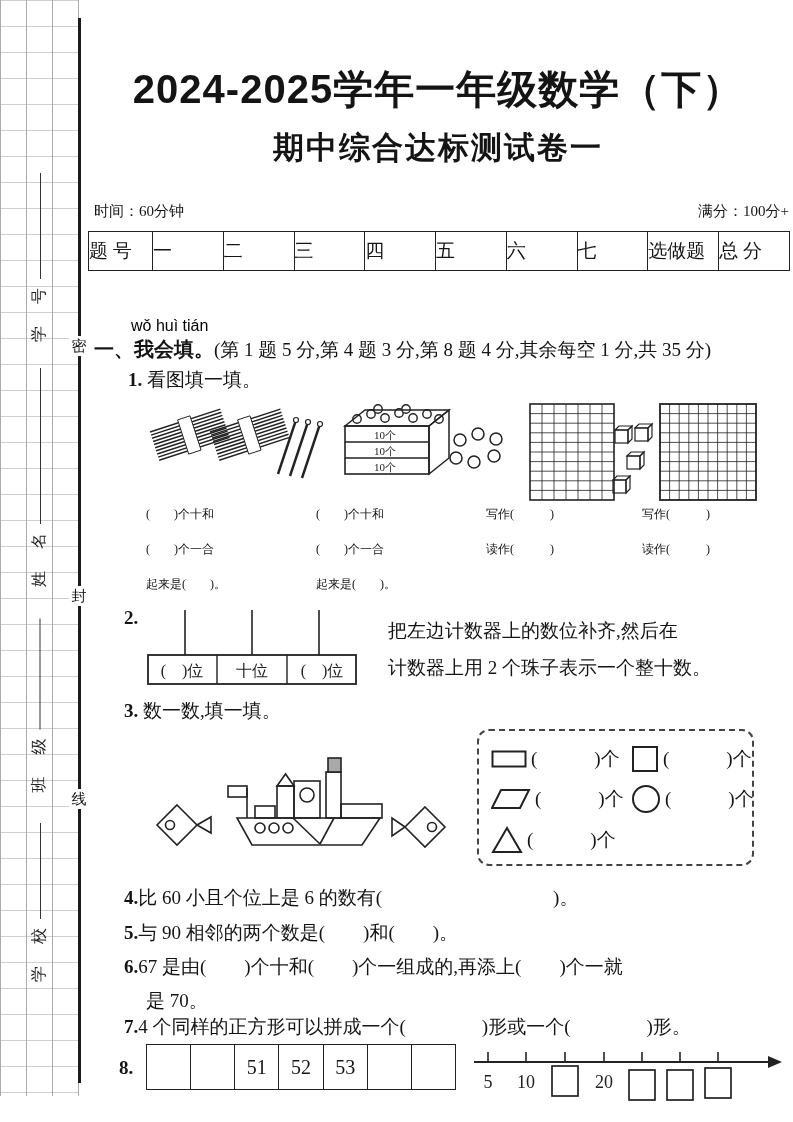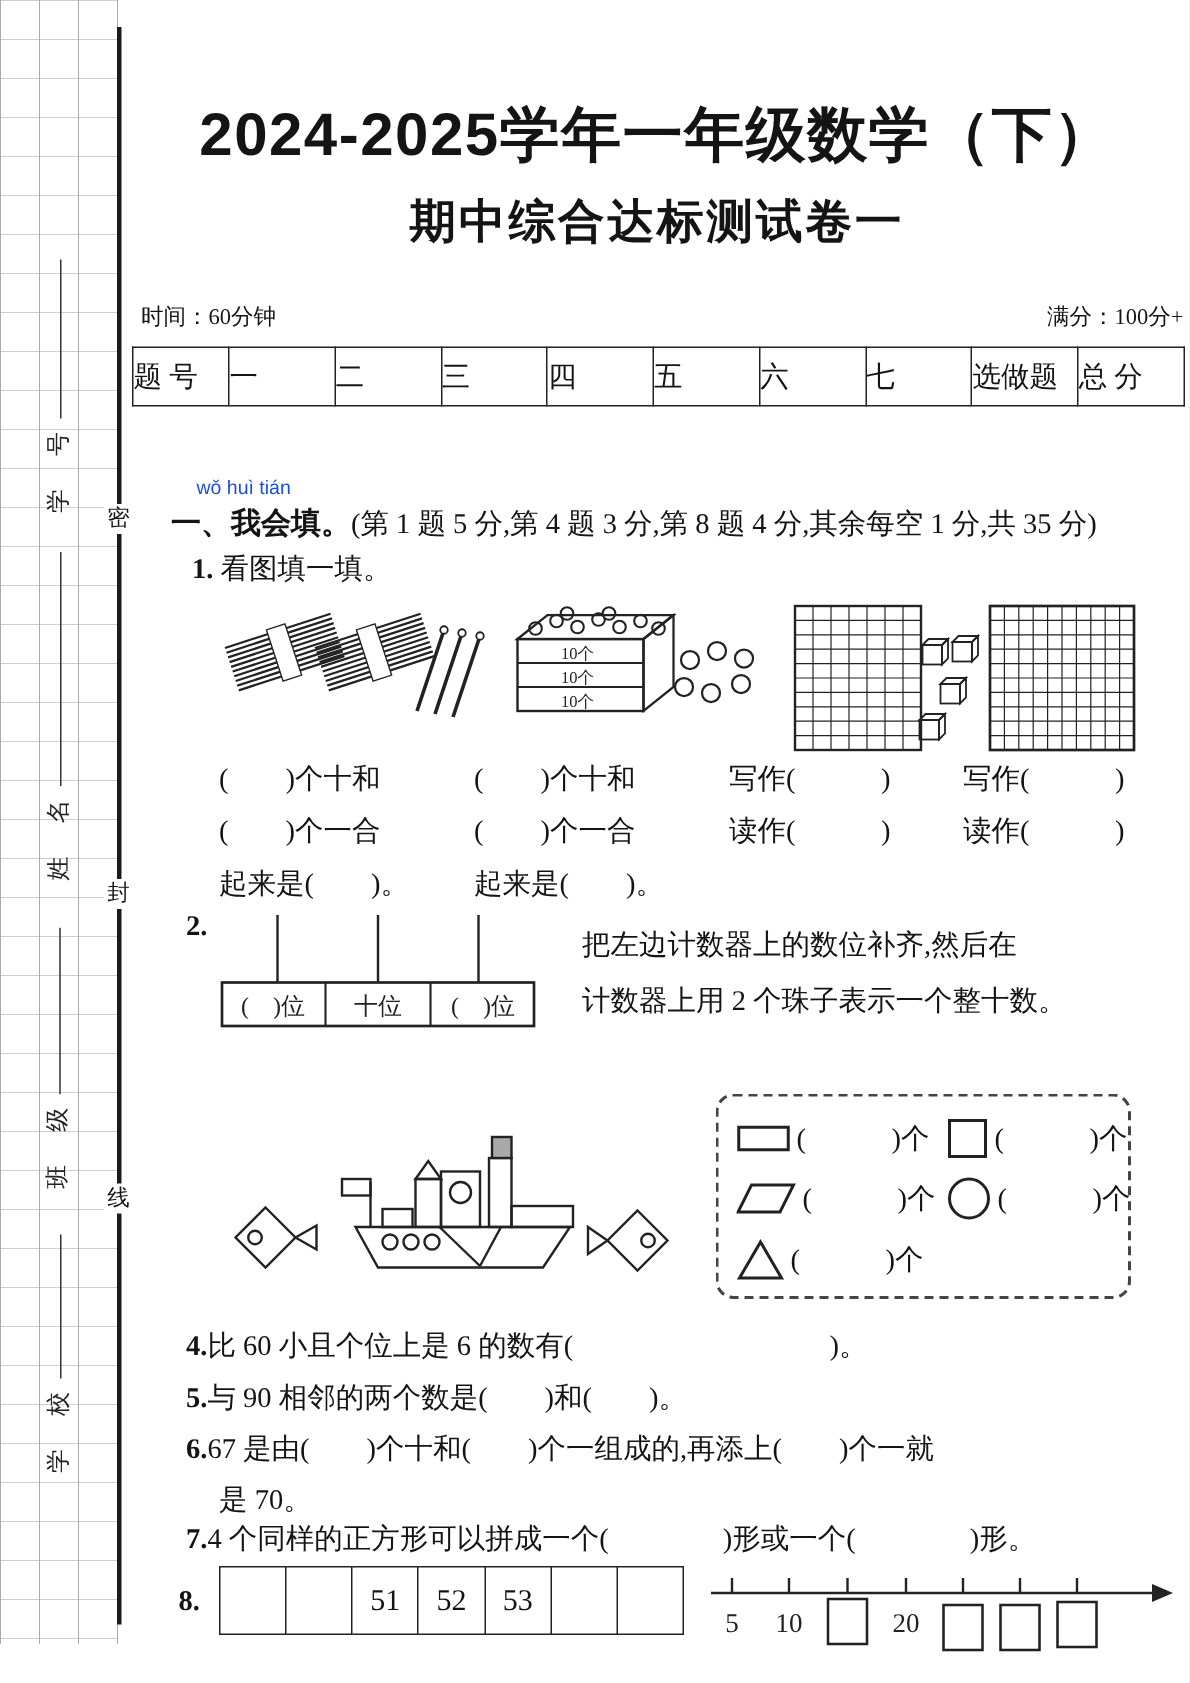--- a/index.html
+++ b/index.html
@@ -23,24 +23,24 @@
   .title2{position:absolute;left:88px;top:127px;width:700px;text-align:center;
     font-family:"Liberation Sans",sans-serif;font-weight:bold;font-size:31px;letter-spacing:2px;}
   .meta-left{position:absolute;left:94px;top:202px;font-size:15px;}
   .meta-right{position:absolute;left:88px;top:202px;width:701px;text-align:right;font-size:15px;}
   
   .score-table{position:absolute;left:88px;top:231px;width:702px;border-collapse:collapse;table-layout:fixed;}
   .score-table td{border:1.6px solid #222;height:38px;text-align:left;font-size:19px;padding:0;margin-left:40px;}
   
   .txt{position:absolute;font-size:19px;line-height:1.3;white-space:nowrap;}
   .qnum{font-weight:bold;}
-  .sec-pinyin{position:absolute;left:131px;top:317px;font-size:13px;
-    font-family:"Liberation Sans",sans-serif;color:#1d4ed8;}
-  .secbold{font-weight:bold;font-size:20px;margin-left:20px;}
-  .q1row{position:absolute;left:146px;display:flex;font-size:19px;white-space:nowrap;}
+  .sec-pinyin{position:absolute;left:131px;top:317px;font-size:16px;
+    font-family:"Liberation Sans",sans-serif;color:#000000;}
+  .secbold{font-weight:bold;font-size:20px;}
+  .q1row{position:absolute;left:146px;display:flex;font-size:12px;white-space:nowrap;}
   .c1{width:170px;} .c2{width:170px;} .c3{width:156px;}
   
   .shape-box{position:absolute;left:477px;top:729px;width:277px;height:137px;border:2px dashed #444;
     border-radius:12px;box-sizing:border-box;padding:8px 12px 4px 12px;display:grid;
     grid-template-columns:140px 1fr;align-items:center;font-size:19px;}
   .shape-item{display:flex;align-items:center;gap:4px;white-space:nowrap;}
   .shp{flex:0 0 auto;}
   
   .strip{position:absolute;left:146px;top:1044px;width:310px;border-collapse:collapse;table-layout:fixed;padding-left:47px;}
   .strip td{border:1.8px solid #222;height:44px;text-align:center;font-size:20px;padding:0;}
@@ -288,20 +288,23 @@
     <line class="ink" stroke-width="1.4" x1="141" y1="47" x2="141" y2="76"></line>
     <text x="36" y="68" text-anchor="middle" font-size="16" fill="#222">(　)位</text>
     <text x="106" y="68" text-anchor="middle" font-size="16" fill="#222">十位</text>
     <text x="176" y="68" text-anchor="middle" font-size="16" fill="#222">(　)位</text>
   </svg>
   <div class="txt" style="left:388px;top:612px;line-height:37px">
     <div>把左边计数器上的数位补齐,然后在</div>
     <div>计数器上用 2 个珠子表示一个整十数。</div>
   </div>
 
+  <div class="txt" style="left:124px;top:699px">
+    <span class="qnum">3.</span> <span>数一数,填一填。</span>
+  </div>
 
   <svg style="position:absolute;left:130px;top:728px" width="352" height="128" viewBox="0 0 352 128">
 
     <g class="ink" stroke-width="1.6">
       <polygon points="47,77 67,97 47,117 27,97"></polygon>
         <circle cx="40" cy="97" r="4.5"></circle>
         <polygon points="67,97 81,89 81,105"></polygon>
     </g>
 
     <g class="ink" stroke-width="1.6">

